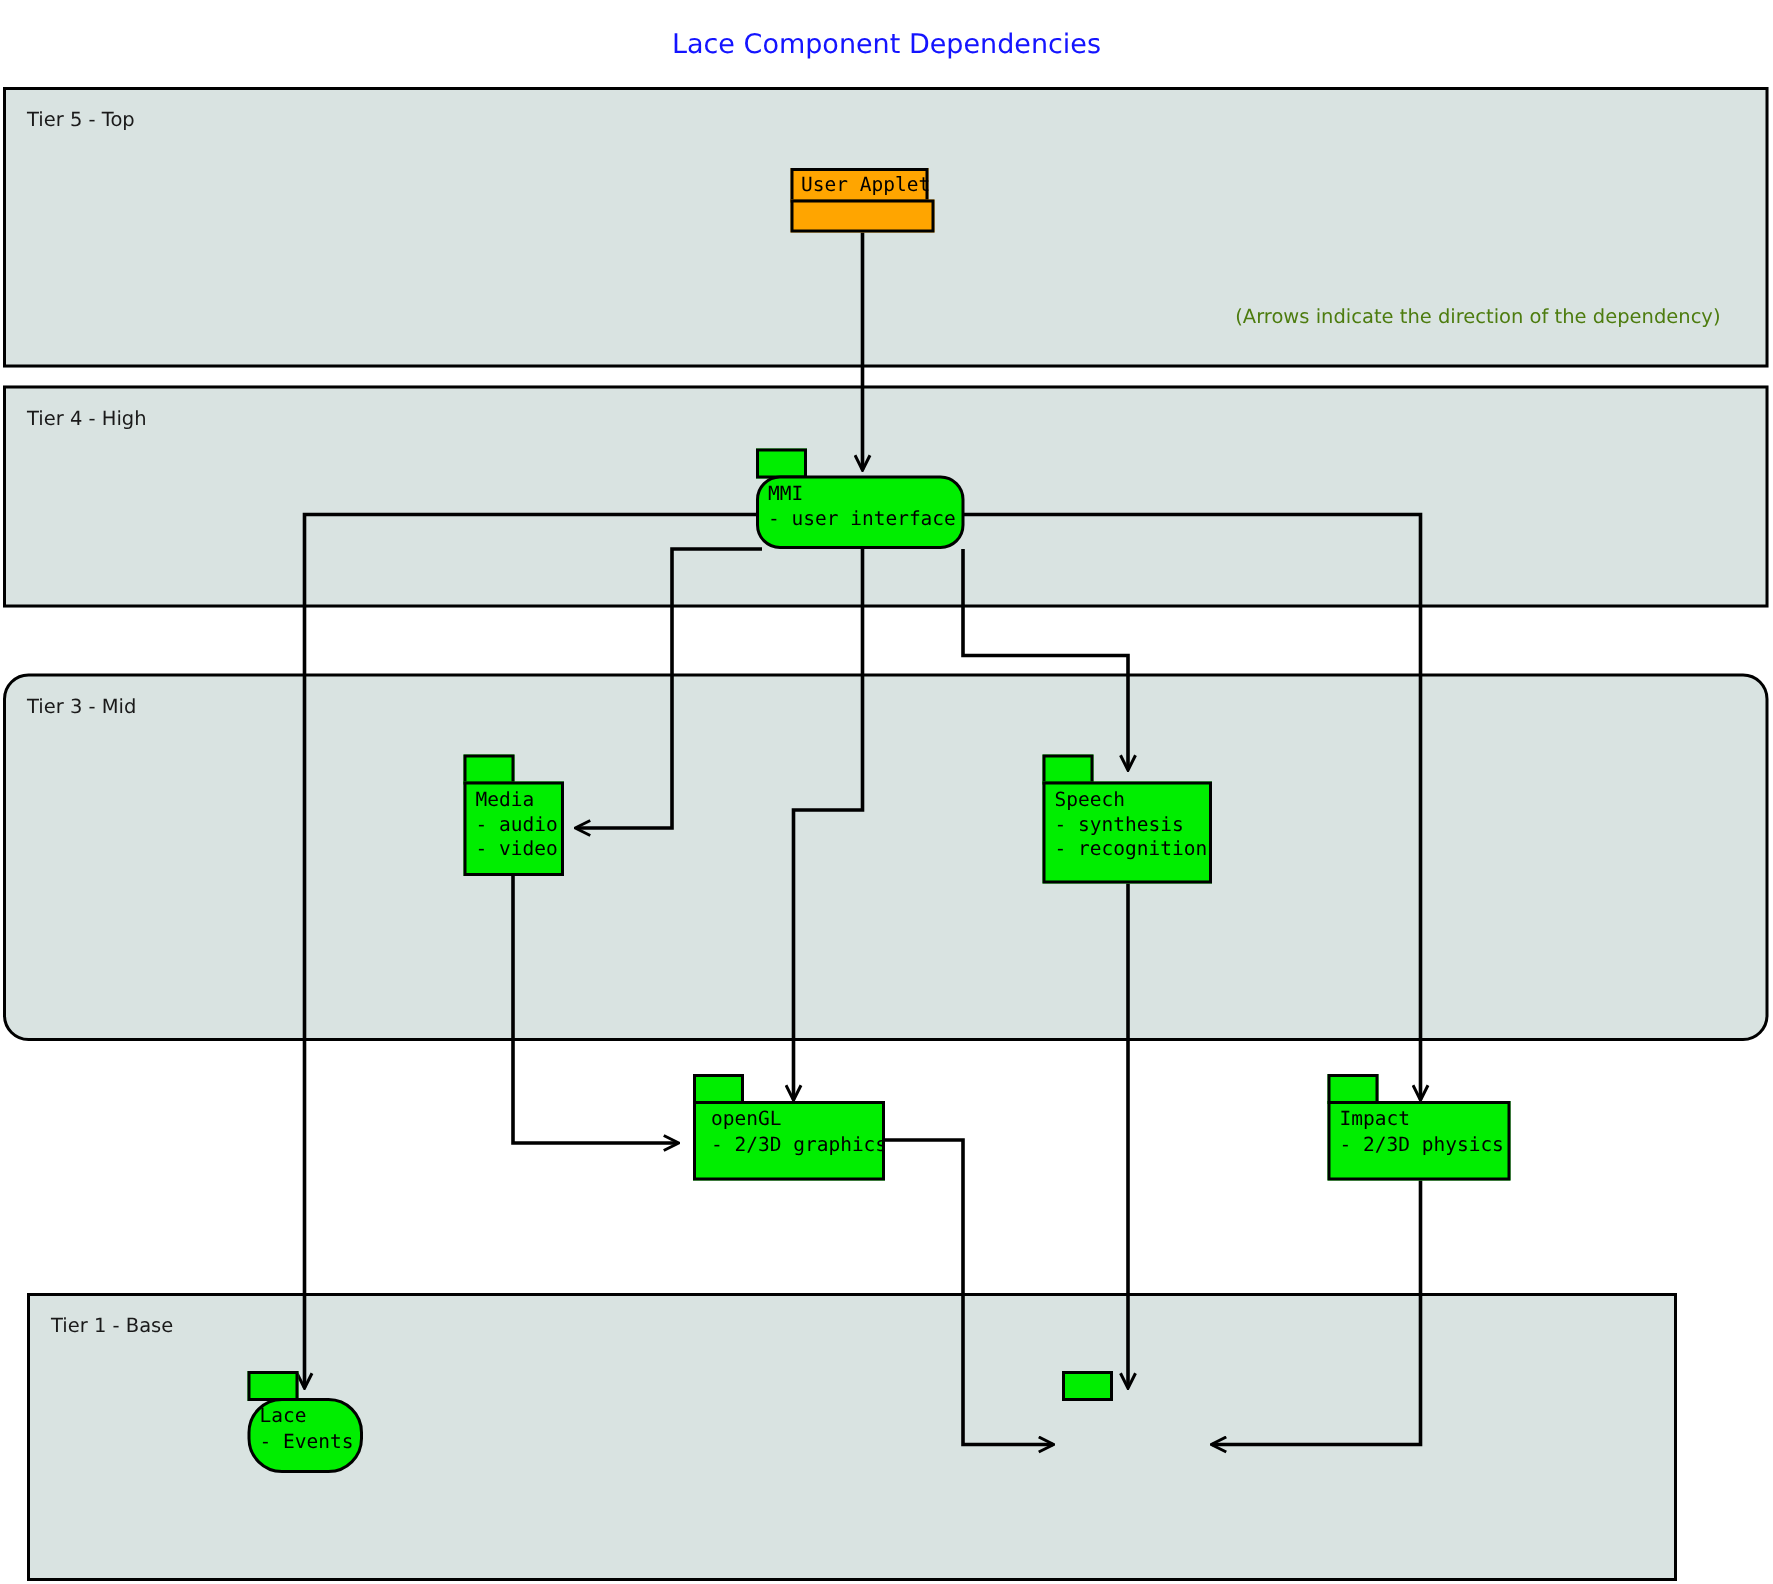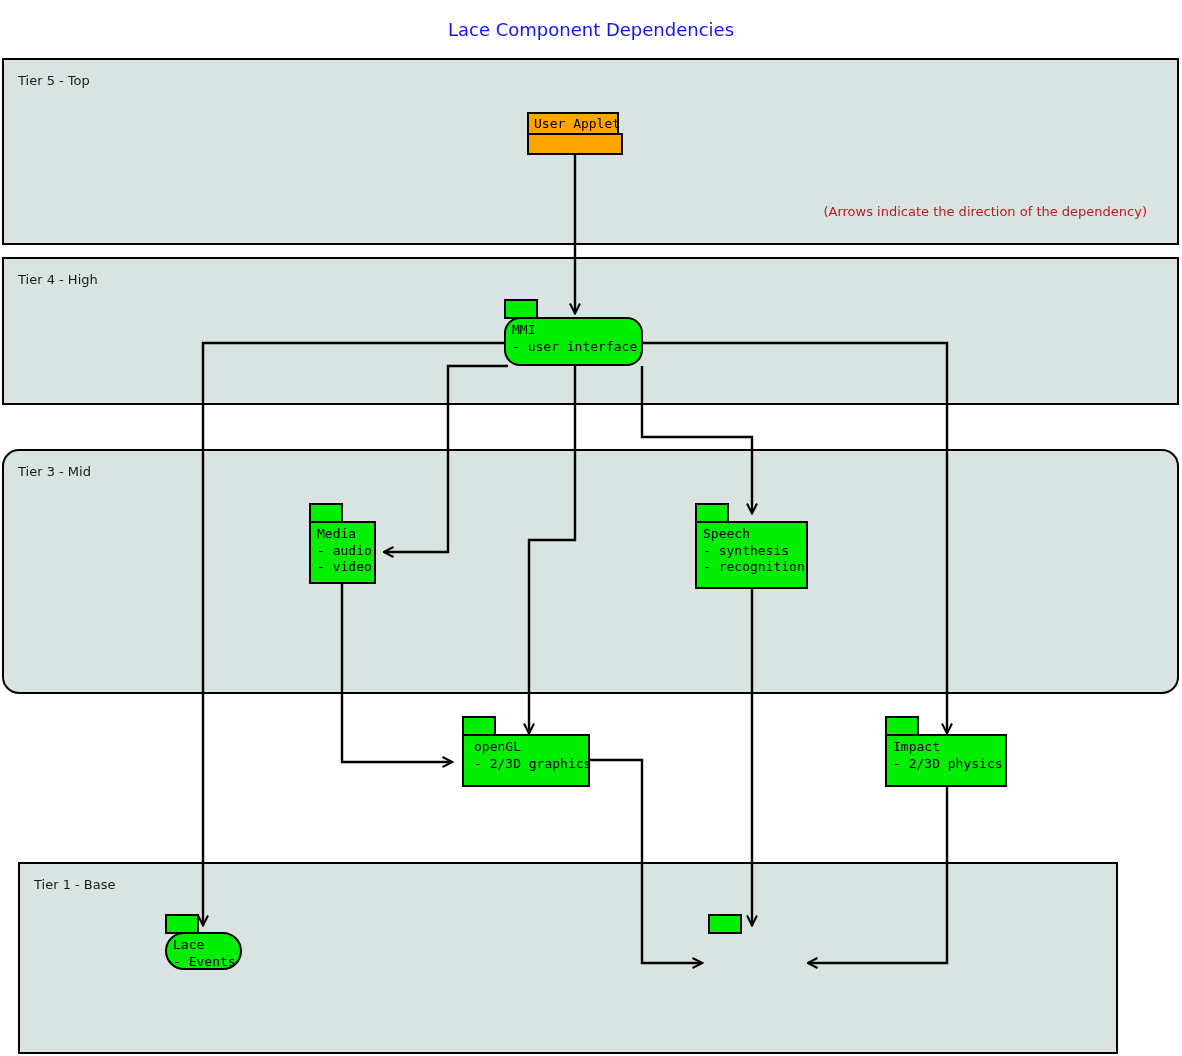--- a/index.html
+++ b/index.html
@@ -38,21 +38,21 @@
     font-size: 13px;
     color: #1a1a1a;
     font-family: "DejaVu Sans", sans-serif;
     white-space: nowrap;
   }
   .tier-note {
     position: absolute;
     right: 30px;
     top: 144px;
     font-size: 13px;
-    color: #b91c1c;
+    color: #4d7c0f;
     font-family: "DejaVu Sans", sans-serif;
     white-space: nowrap;
   }
   
   #connectors {
     position: absolute;
     left: 0;
     top: 0;
     width: 1182px;
     height: 1056px;
@@ -200,21 +200,21 @@
   </div>
 
   <div class="pkg" style="left:885px; top:716px; width:122px; height:71px;">
     <div class="pkg-tab"></div>
     <div class="pkg-body" style="width:122px; height:53px;">Impact
 - 2/3D physics</div>
   </div>
 
   <div class="pkg" style="left:165px; top:914px; width:77px; height:68px;">
     <div class="pkg-tab"></div>
-    <div class="pkg-body" style="width:77px; height:38px;border-radius:23px;">Lace
+    <div class="pkg-body" style="width:77px; height:50px;border-radius:23px;">Lace
 - Events</div>
   </div>
 
   <div class="pkg" style="left:708px; top:914px; width:90px; height:85px;">
     <div class="pkg-tab"></div>
   </div>
 
 </div>
 
 </body></html>

